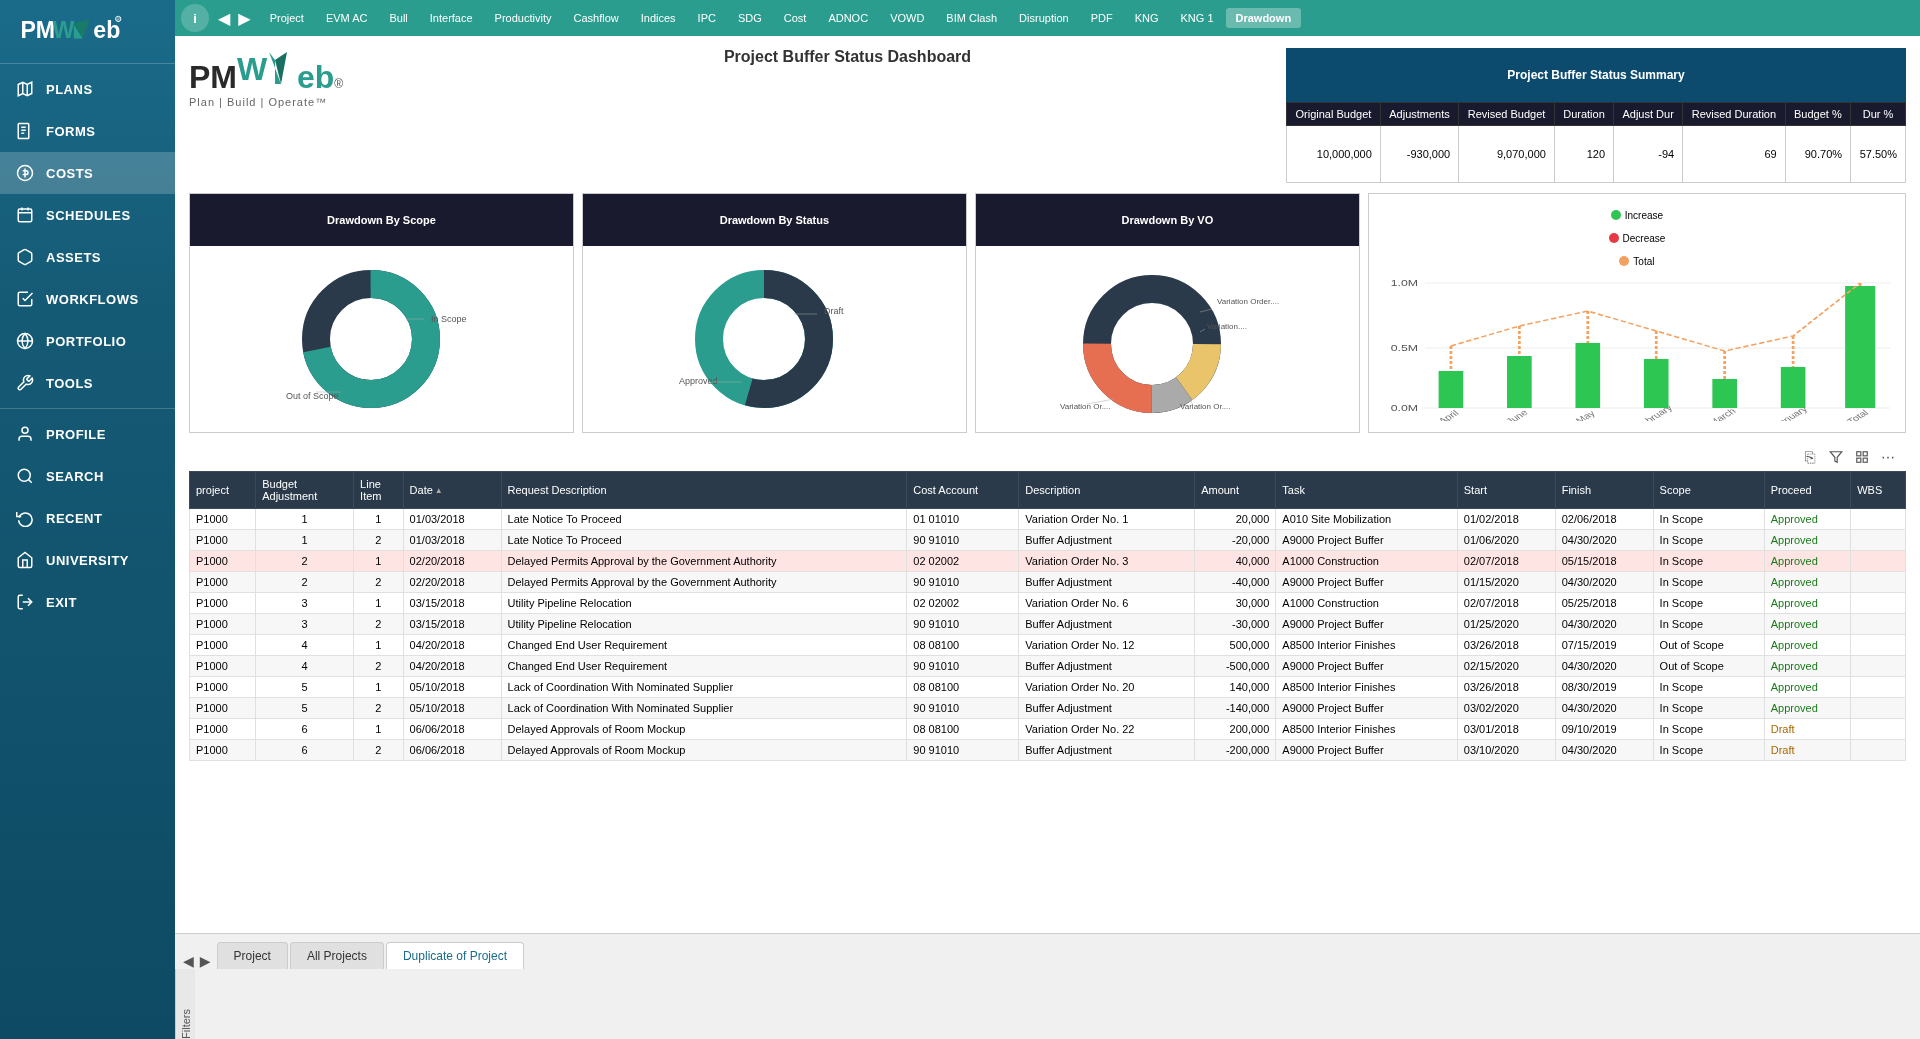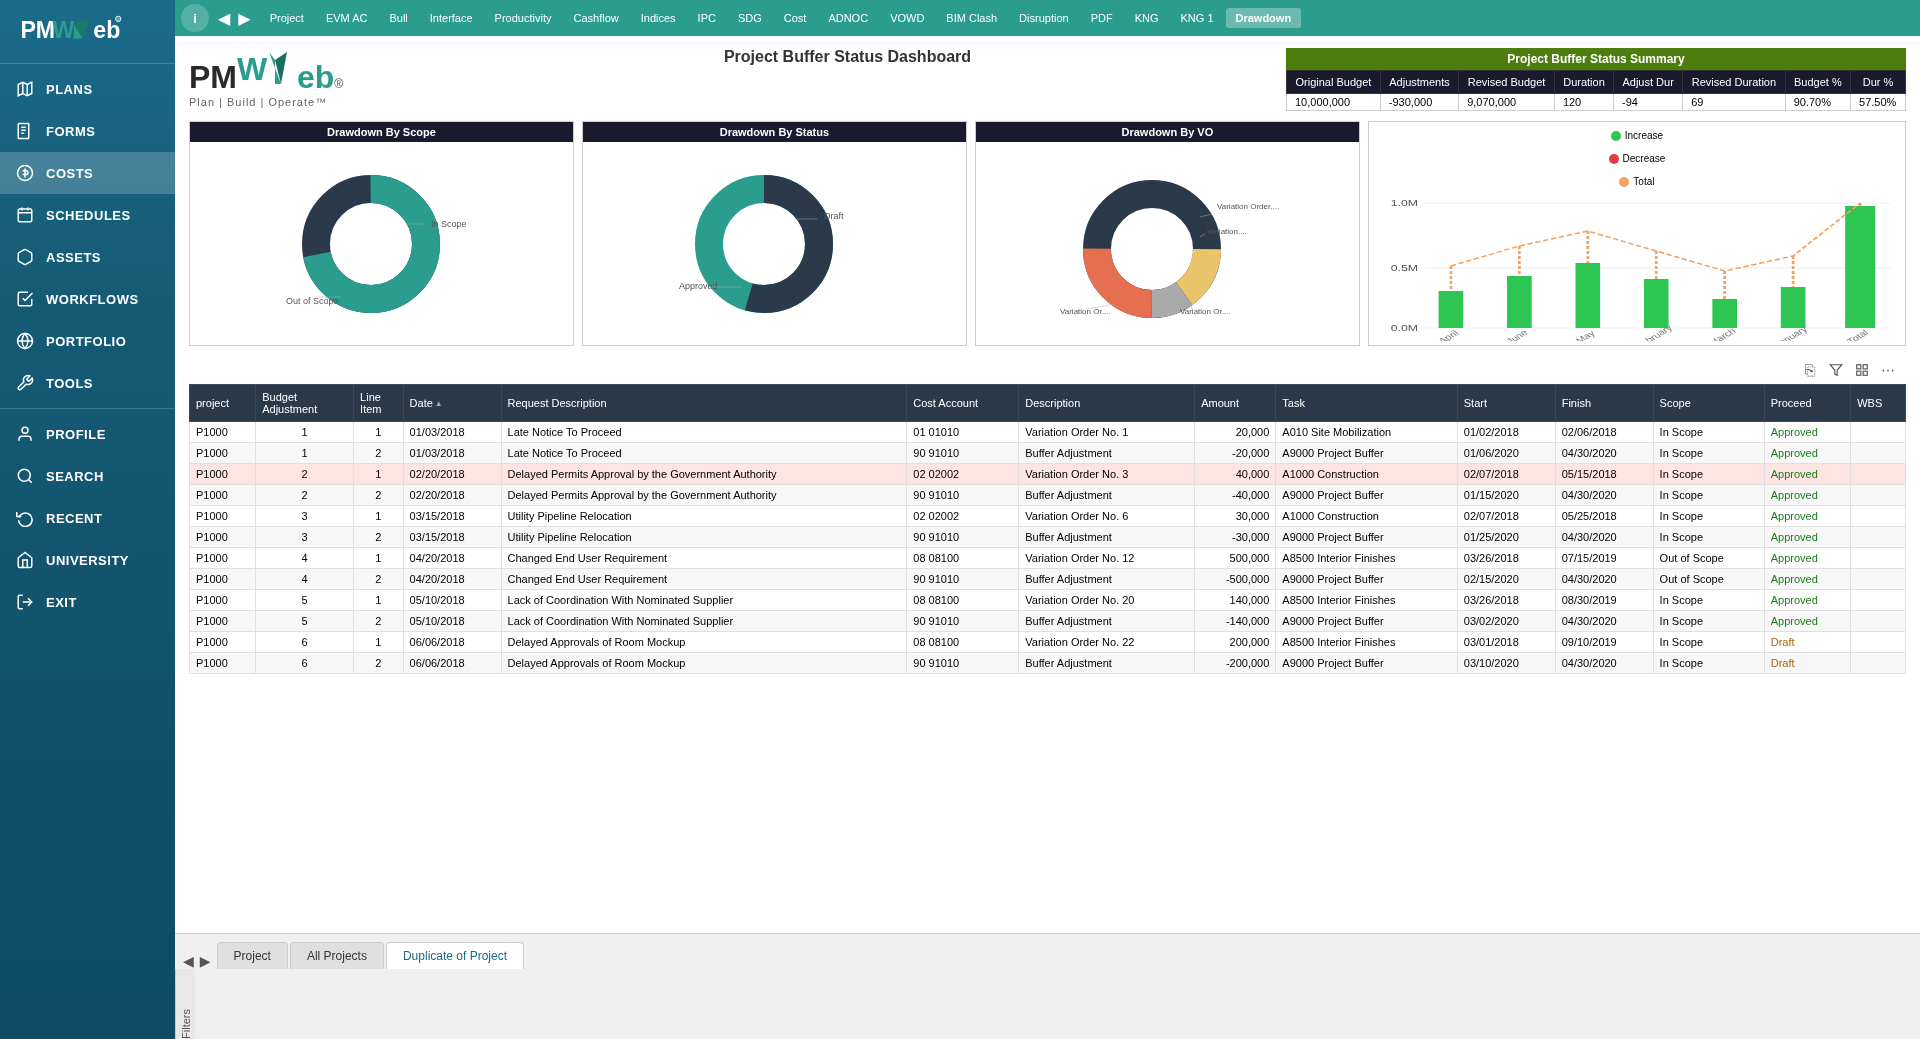--- a/index.html
+++ b/index.html
@@ -60,37 +60,37 @@
     .dashboard-title { font-size: 16px; font-weight: bold; color: #333; }
     .summary-table-area { width: 620px; flex-shrink: 0; }
 
     
     .summary-table { width: 100%; border-collapse: collapse; font-size: 11px; }
     .summary-table thead tr th {
       background: #1a1a2e; color: #fff; padding: 5px 8px;
       text-align: center; font-weight: normal; border: 1px solid #333;
     }
     .summary-table tbody tr td {
-      background: #fff; padding: 2px 8px; text-align: left;
+      background: #fff; padding: 22px 8px; text-align: right;
       border: 1px solid #ccc;
     }
     .summary-table-title {
-      background: #4d7c0f; color: #fff; text-align: center;
-      padding: 4px; font-size: 12px; font-weight: bold;
+      background: #0c4a6e; color: #fff; text-align: center;
+      padding: 20px; font-size: 12px; font-weight: bold;
     }
 
     
     .charts-row { display: flex; gap: 8px; margin-bottom: 10px; }
     .chart-card {
       flex: 1; border: 1px solid #ccc; background: #fff;
       display: flex; flex-direction: column;
     }
     .chart-title {
       background: #1a1a2e; color: #fff; text-align: center;
-      padding: 4px 8px; font-size: 11px; font-weight: bold;
+      padding: 20px 8px; font-size: 11px; font-weight: bold;
     }
     .chart-body { flex: 1; display: flex; align-items: center; justify-content: center; padding: 8px; position: relative; min-height: 180px; }
     .legend-row { display: flex; gap: 12px; align-items: center; padding: 4px 8px; font-size: 10px; flex-direction: column; }
     .legend-item { display: flex; align-items: center; gap: 4px; }
     .legend-dot { width: 10px; height: 10px; border-radius: 50%; }
 
     
     .table-section { flex: 1; overflow: hidden; display: flex; flex-direction: column; }
     .table-toolbar { display: flex; align-items: center; justify-content: flex-end; padding: 4px 8px; gap: 6px; }
     .toolbar-icon { width: 20px; height: 20px; display: flex; align-items: center; justify-content: center; cursor: pointer; color: #555; font-size: 14px; }

